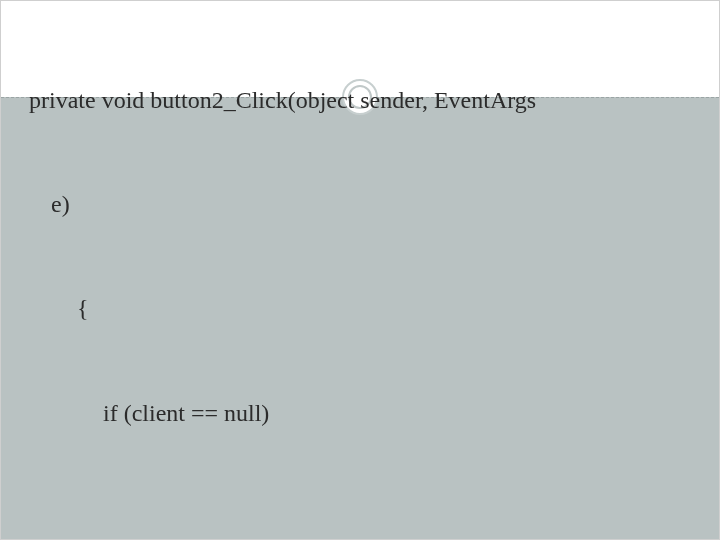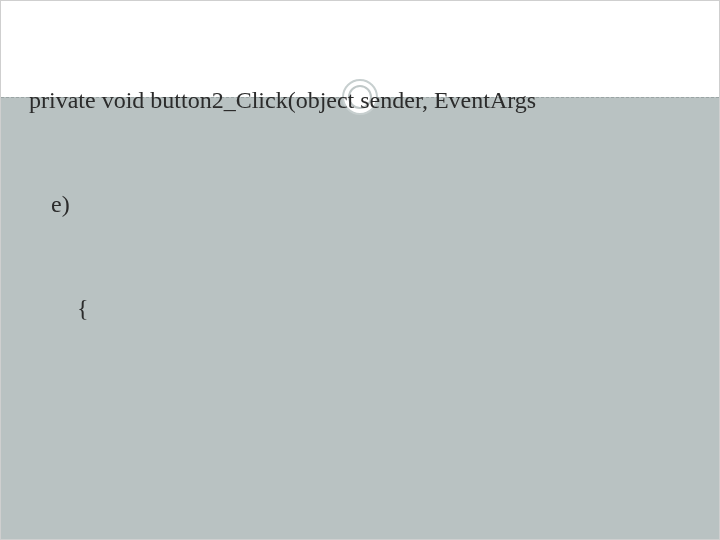--- a/index.html
+++ b/index.html
@@ -72,18 +72,19 @@
 <div class="slide">
   <div class="top-white"></div>
   <div class="divider-line"></div>
   <div class="circle-outer"></div>
   <div class="circle-inner"></div>
 
   <div class="content">
     <div class="l-sig">private void button2_Click(object sender, EventArgs</div>
     <div class="l-e">e)</div>
     <div class="l1">{</div>
+    <div class="l2">if (client == null)</div>
     
     
     
     
   </div>
 </div>
 
 </body></html>

